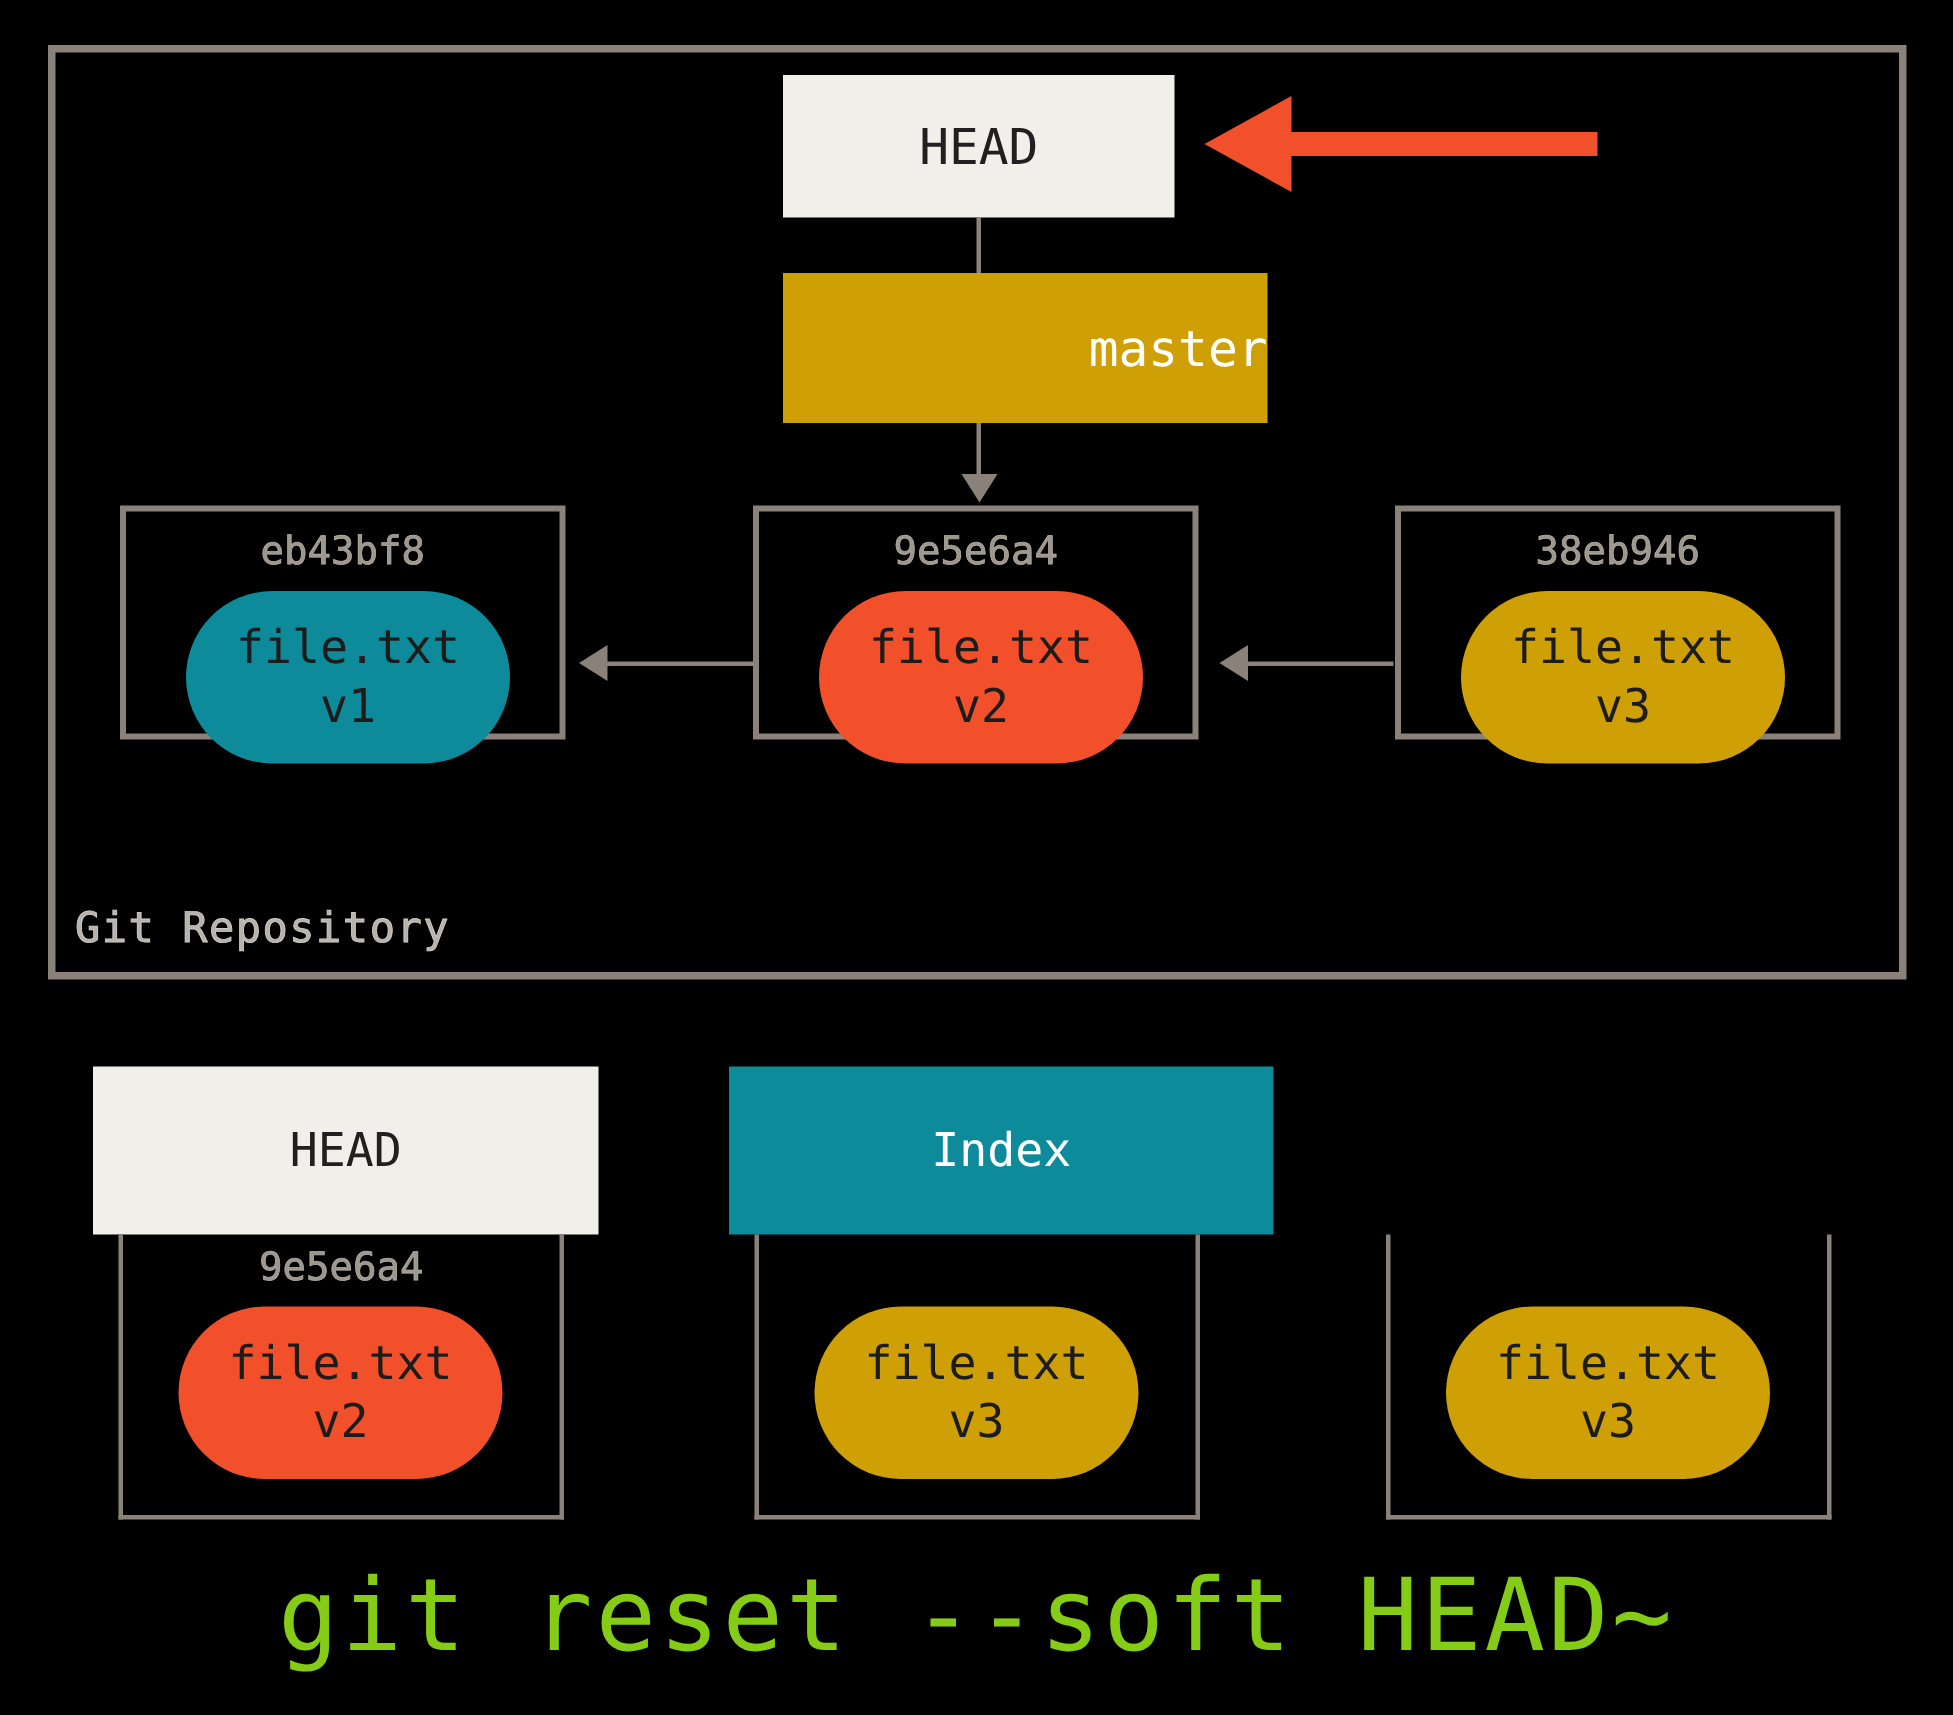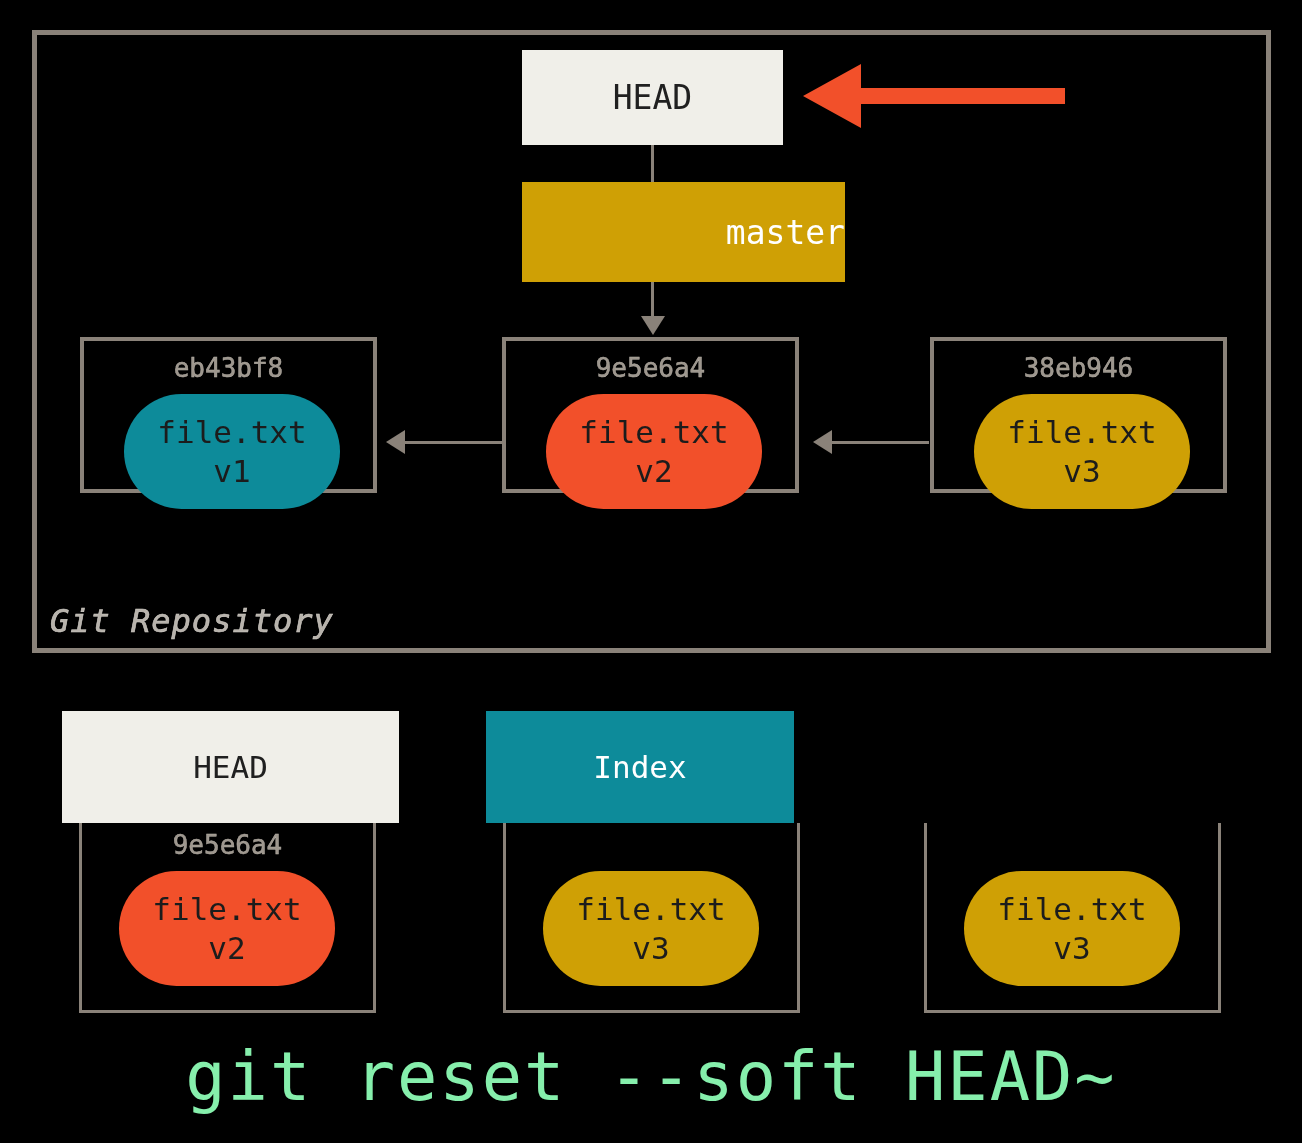--- a/index.html
+++ b/index.html
@@ -23,25 +23,24 @@
     top: 30px;
     width: 1239px;
     height: 623px;
     border: 5px solid #8a8279;
     box-sizing: border-box;
   }
   .repo-label {
     position: absolute;
     left: 50px;
     top: 602px;
-    font-size: 32px;
+    font-size: 28px;
     color: #b7b2ab;
     letter-spacing: 1px;
     white-space: nowrap;
-    font-style: italic;
     -webkit-text-stroke: 0.6px #cfcbc5;
   }
 
   
   .head-top {
     position: absolute;
     left: 522px;
     top: 50px;
     width: 261px;
     height: 95px;
@@ -180,21 +179,21 @@
   }
 
   
   .caption {
     position: absolute;
     left: 0;
     right: 0;
     top: 1038px;
     text-align: center;
     font-size: 67px;
-    color: #86efac;
+    color: #84cc16;
     letter-spacing: 2px;
     white-space: nowrap;
   }
 </style>
 </head>
 <body>
 
 <div id="canvas">
 
   <div class="repo-box"></div>
@@ -250,21 +249,21 @@
     <span>HEAD</span>
   </div>
   <div class="stage-body" style="left:79px; top:823px; width:297px; height:190px;">
     <div class="stage-hash">9e5e6a4</div>
     <div class="blob" style="left:37px; top:48px; width:216px; height:115px; background:#f2502a;">
       <span>file.txt</span>
       <span>v2</span>
     </div>
   </div>
 
-  <div class="stage-header" style="left:486px; top:711px; width:308px; height:112px; background:#0d8b9a; color:#ffffff;">
+  <div class="stage-header" style="left:486px; top:711px; width:363px; height:112px; background:#0d8b9a; color:#ffffff;">
     <span>Index</span>
   </div>
   <div class="stage-body" style="left:503px; top:823px; width:297px; height:190px;">
     <div class="blob" style="left:37px; top:48px; width:216px; height:115px; background:#cfa005;">
       <span>file.txt</span>
       <span>v3</span>
     </div>
   </div>
 
   <div class="stage-body" style="left:924px; top:823px; width:297px; height:190px;">

